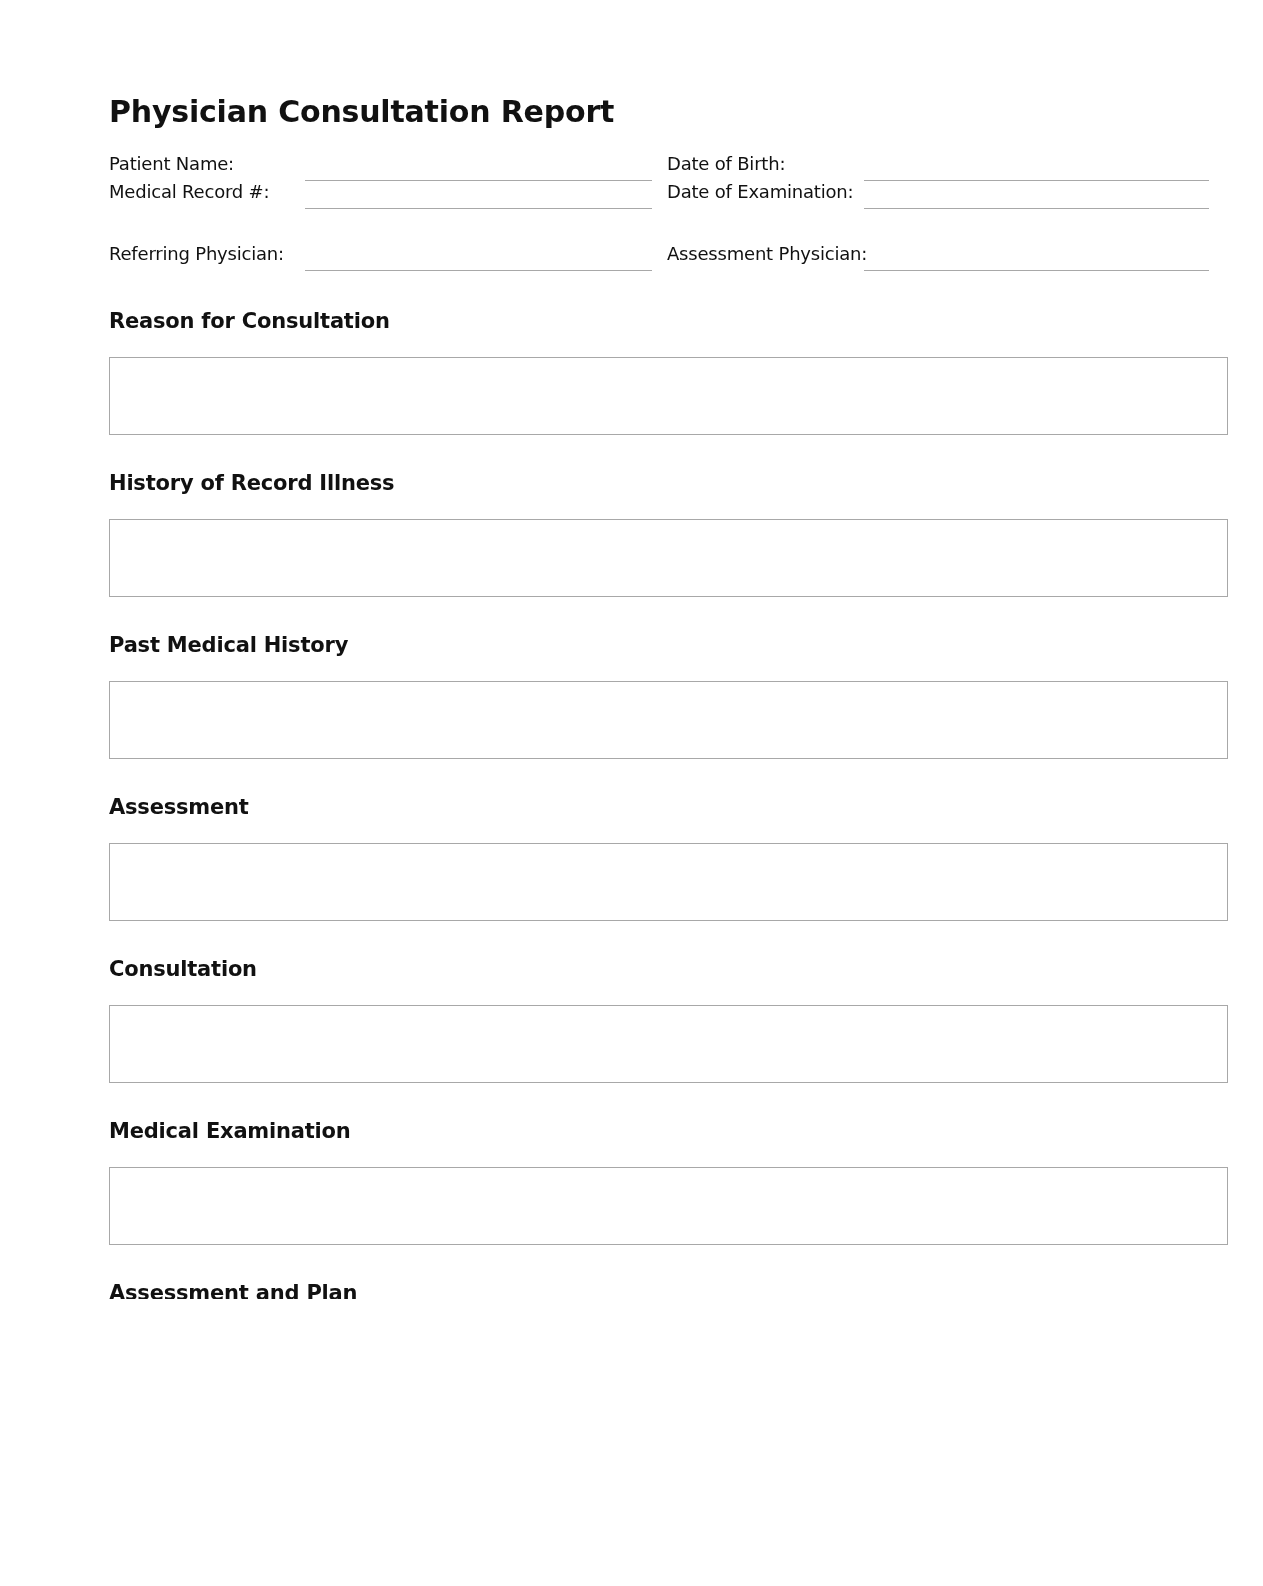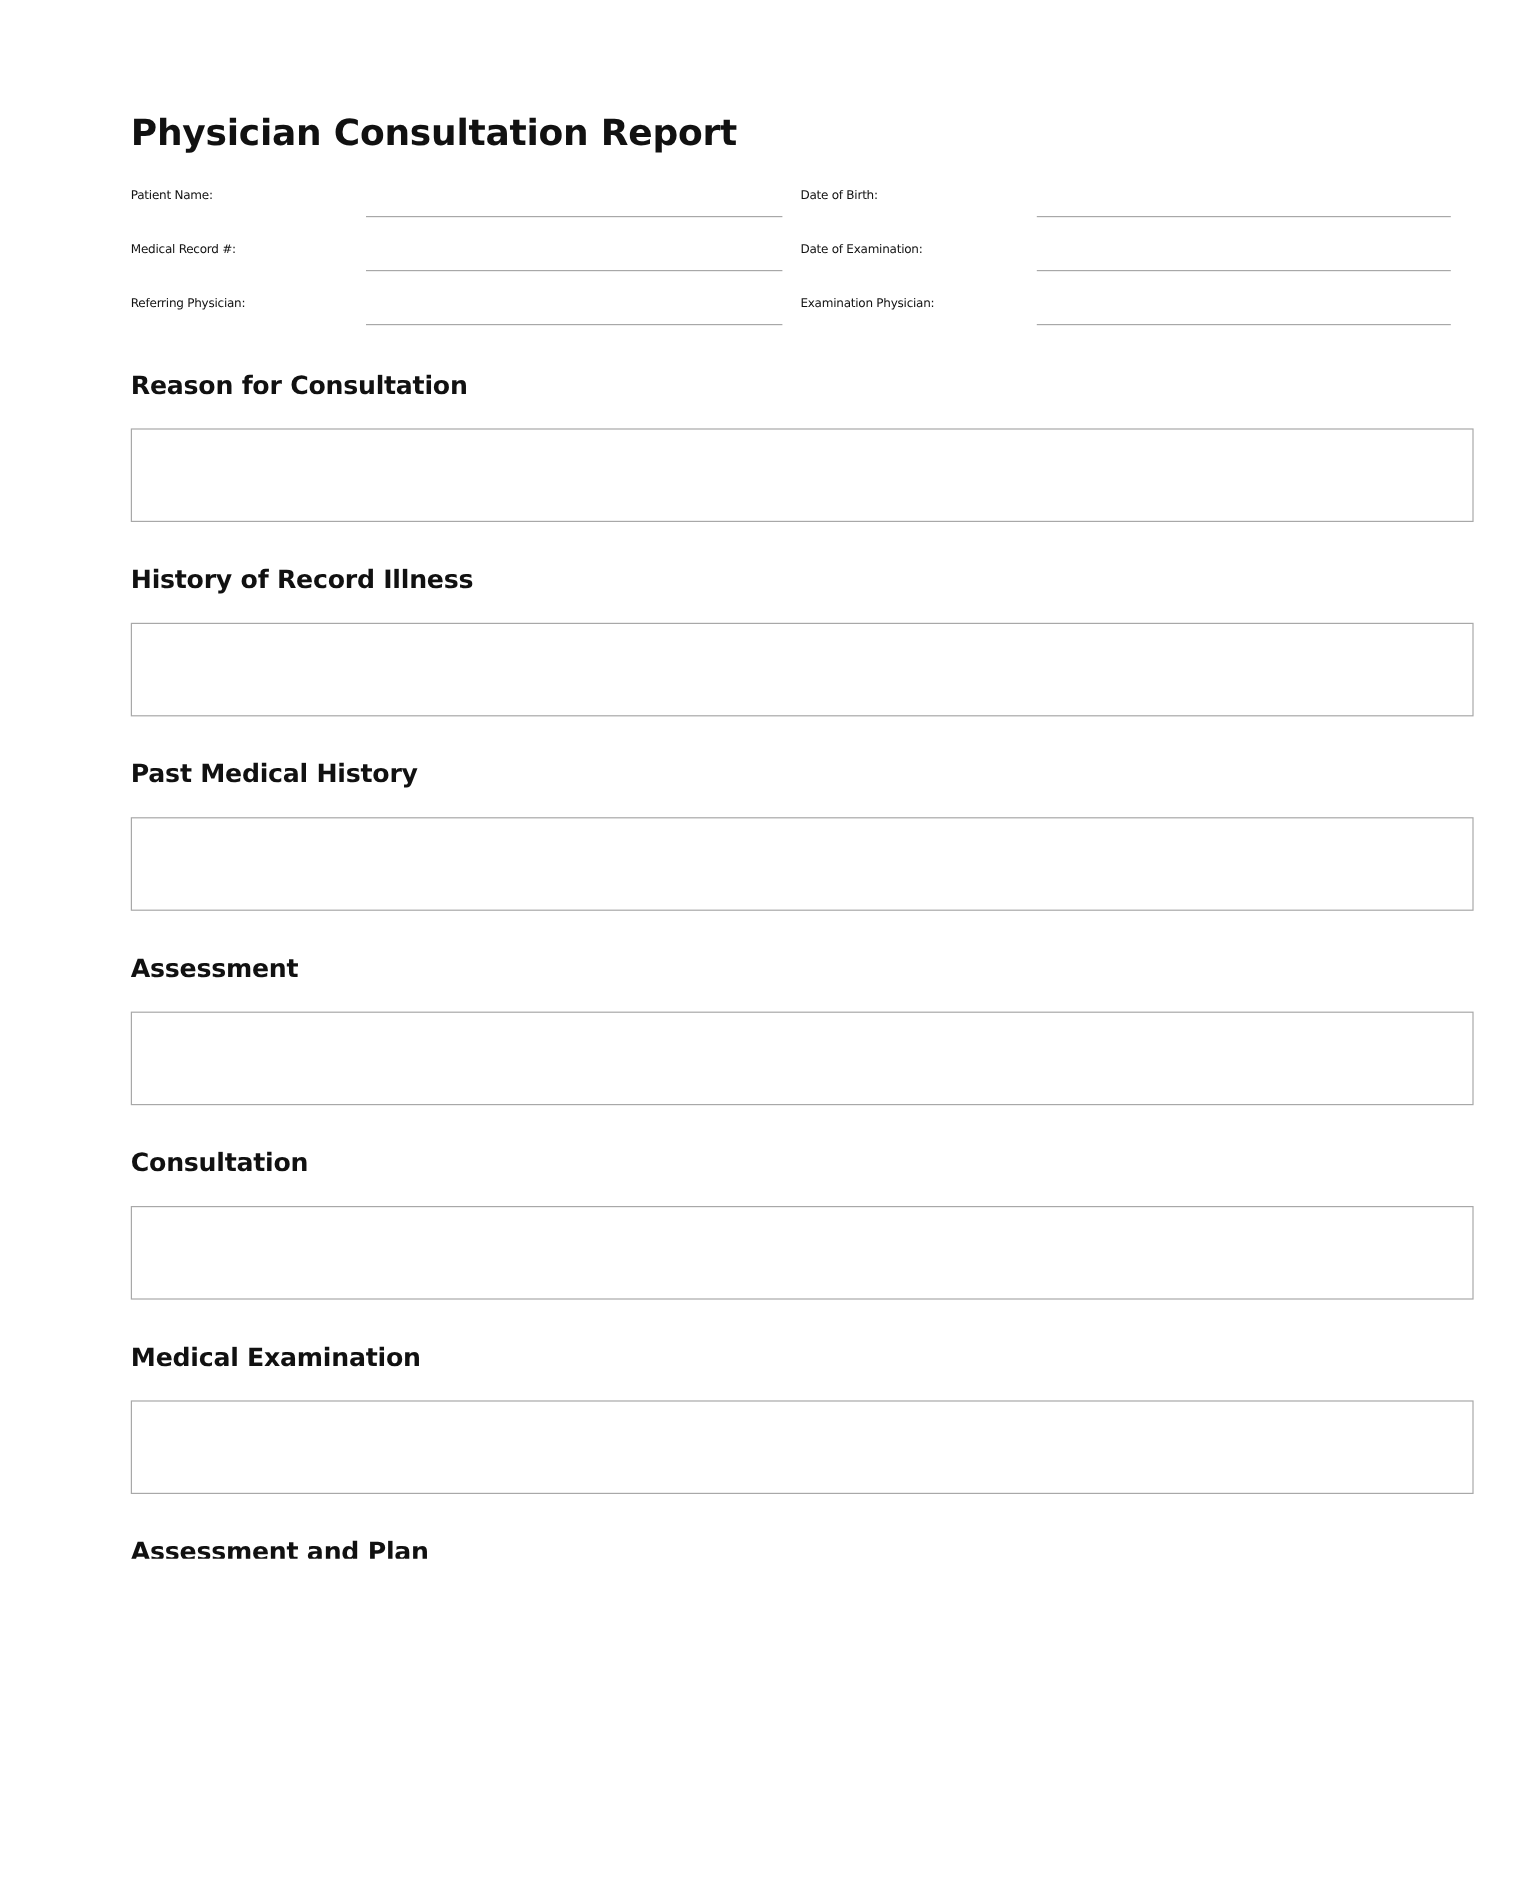--- a/index.html
+++ b/index.html
@@ -43,21 +43,21 @@
     }
     .info-row {
       position: absolute;
       left: 0;
       width: 1119px;
       height: 30px;
     }
     .info-label {
       position: absolute;
       top: 0;
-      font-size: 10px;
+      font-size: 18px;
       line-height: 20px;
       white-space: nowrap;
       letter-spacing: -0.2px;
     }
     .info-line {
       position: absolute;
       top: 26px;
       height: 0;
       border-bottom: 1px solid #a8a8a8;
     }
@@ -93,31 +93,31 @@
 
     <h1 class="title">Physician Consultation Report</h1>
 
     <div class="info-row" style="top:154px;">
       <span class="info-label left-label">Patient Name:</span>
       <div class="info-line left-line"></div>
       <span class="info-label right-label">Date of Birth:</span>
       <div class="info-line right-line"></div>
     </div>
 
-    <div class="info-row" style="top:199px;text-decoration:underline;">
+    <div class="info-row" style="top:182px;text-decoration:underline;">
       <span class="info-label left-label">Medical Record #:</span>
       <div class="info-line left-line"></div>
       <span class="info-label right-label">Date of Examination:</span>
       <div class="info-line right-line"></div>
     </div>
 
     <div class="info-row" style="top:244px;">
       <span class="info-label left-label">Referring Physician:</span>
       <div class="info-line left-line"></div>
-      <span class="info-label right-label">Examination Physician:</span>
+      <span class="info-label right-label">Assessment Physician:</span>
       <div class="info-line right-line"></div>
     </div>
 
     <h2 class="section-heading" style="top:306px;text-align:right;">Reason for Consultation</h2>
     <div class="section-box" style="top:357px;"></div>
 
     <h2 class="section-heading" style="top:468px;">History of Record Illness</h2>
     <div class="section-box" style="top:519px;"></div>
 
     <h2 class="section-heading" style="top:630px;">Past Medical History</h2>

